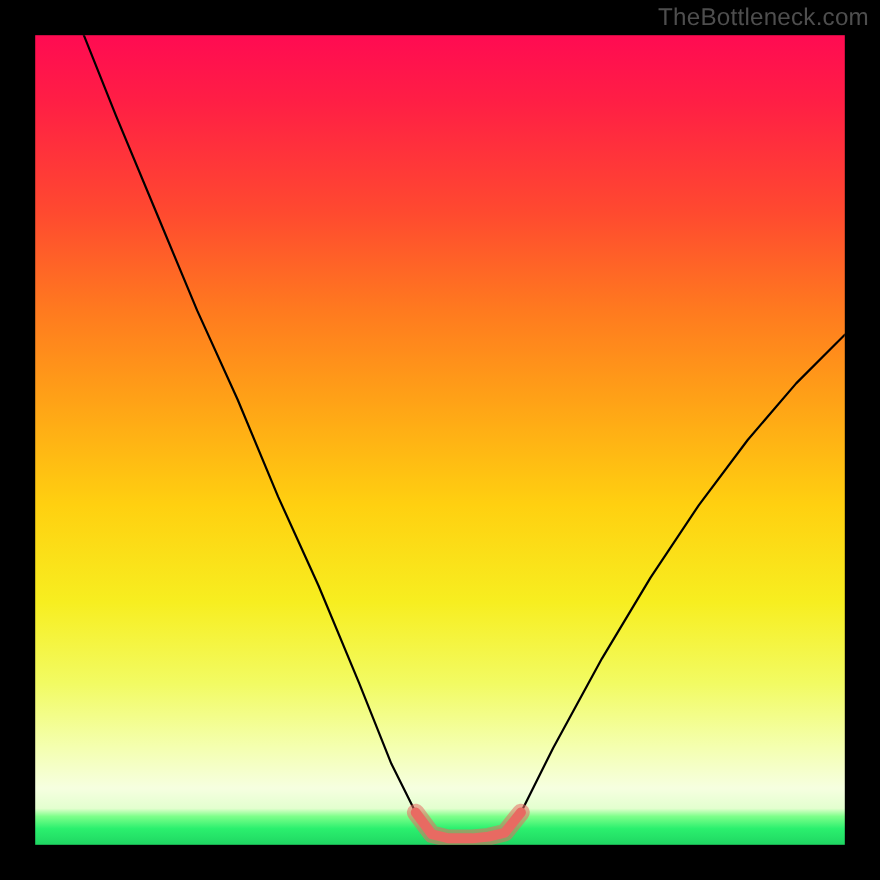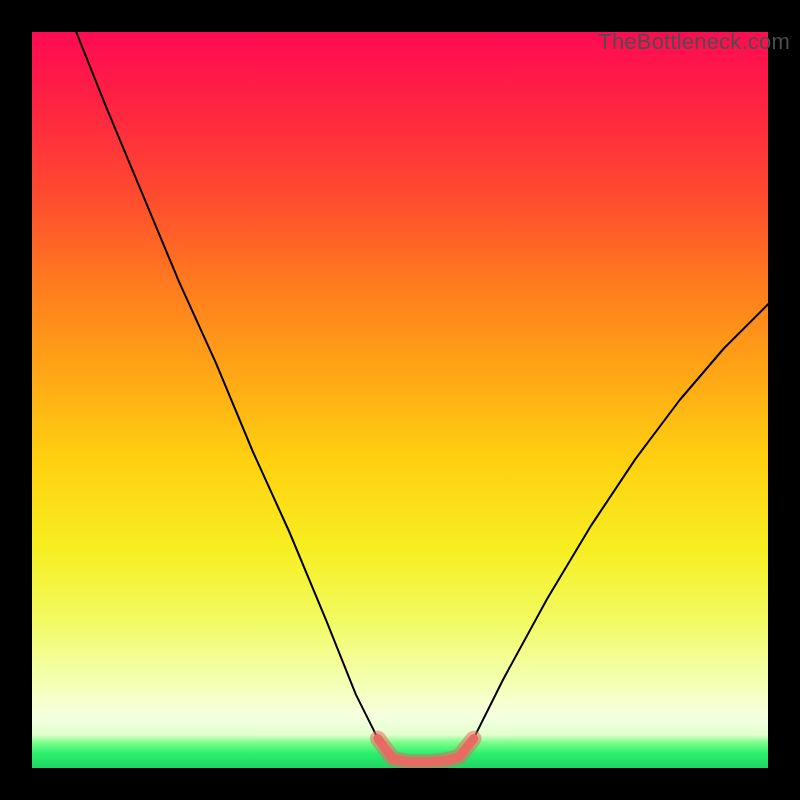--- a/index.html
+++ b/index.html
@@ -49,21 +49,20 @@
   }
   .watermark {
     position: absolute;
     top: 3px;
     right: 10px;
     font-family: Arial, Helvetica, sans-serif;
     font-size: 22px;
     letter-spacing: 0.2px;
     color: #4e4e4e;
     user-select: none;
-    margin-top: 26px;
   }
 </style>
 </head>
 <body>
 
 <div class="frame">
 
   <div class="plot-area">
     <svg viewBox="0 0 736 736" width="736" height="736">
       <path id="curve-main" fill="none" stroke="#000" stroke-width="2" stroke-linejoin="round" stroke-linecap="round" d="M44.2 0.0 L73.6 73.6 L110.4 161.9 L147.2 250.2 L184.0 331.2 L220.8 419.5 L257.6 500.5 L294.4 588.8 L323.8 662.4 L345.9 706.6 L360.6 726.4 L375.4 730.1 L397.4 730.1 L412.2 728.6 L426.9 725.0 L441.6 706.6 L471.0 647.7 L515.2 566.7 L559.4 493.1 L603.5 426.9 L647.7 368.0 L691.8 316.5 L736.0 272.3"></path>

